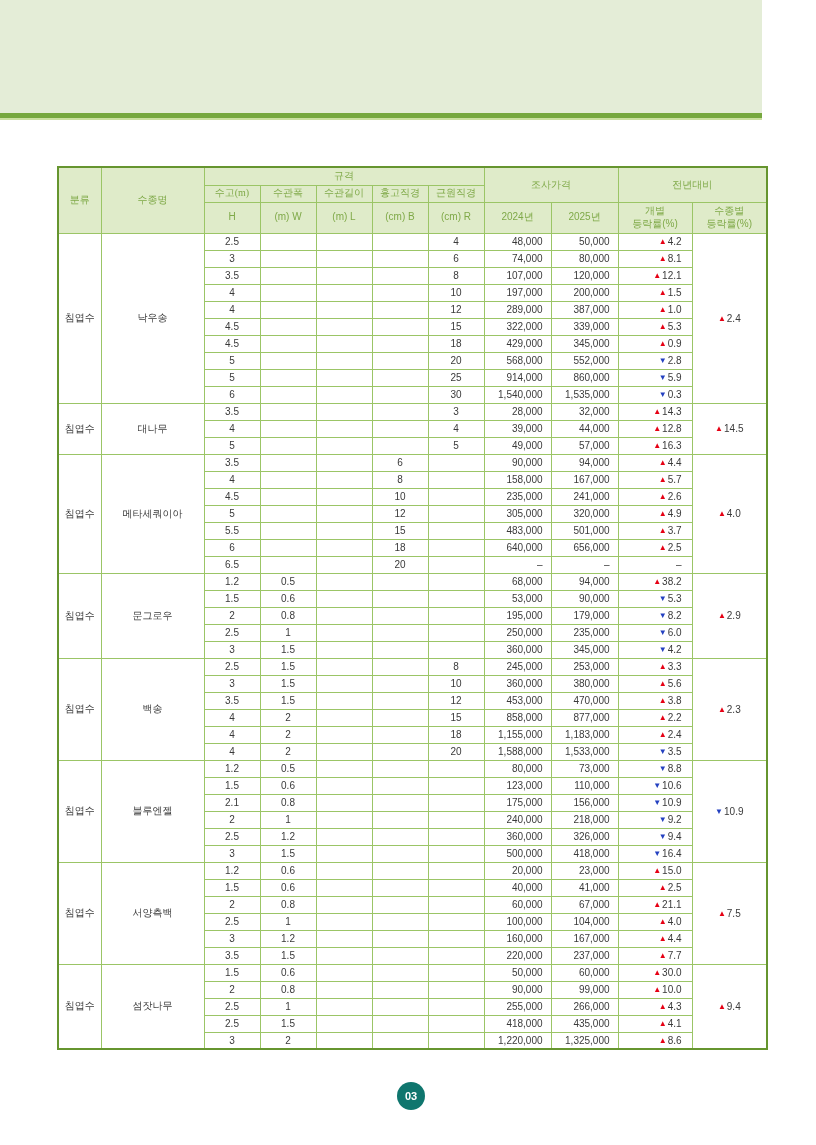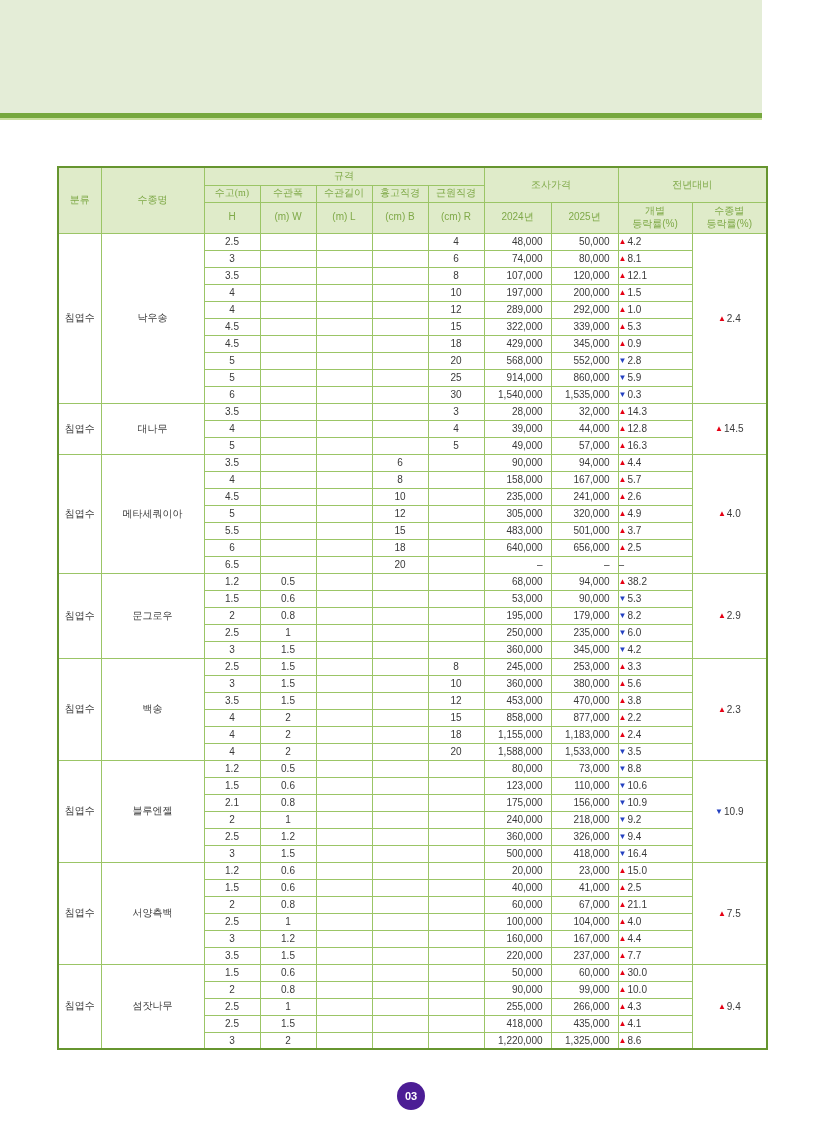--- a/index.html
+++ b/index.html
@@ -55,33 +55,33 @@
     font-weight: normal;
     white-space: pre-line;
     line-height: 1.25;
   }
   tr.h1 th { height: 18px; }
   tr.h2 th { height: 17px; font-family: Liberation Serif, serif; }
   tr.h3 th { height: 31px; }
   tbody { border-top: 1.5px solid #6fa035; }
   tbody td { height: 17px; background: #ffffff; }
   td.num { text-align: right; padding-right: 8px; }
-  td.rate { text-align: left; padding-right: 10px; }
+  td.rate { text-align: right; padding-right: 10px; }
   td.species-rate { text-align: center; padding-right: 0; }
   .tri { font-size: 8px; position: relative; top: -1px; margin-right: 1px; }
   .tri.up { color: #e60014; }
   .tri.down { color: #2440c0; }
 
   
   .page-badge {
     position: absolute;
     left: 397px; top: 1082px;
     width: 28px; height: 28px;
     border-radius: 50%;
-    background: #4c1d95;
+    background: #0f766e;
     color: #ffffff;
     font-size: 11px;
     font-weight: bold;
     display: flex;
     align-items: center;
     justify-content: center;
   }
 </style>
 </head>
 <body>
@@ -177,21 +177,21 @@
           <td class="num">200,000</td>
           <td class="rate"><span class="tri up">▲</span><span>1.5</span></td>
         </tr>
         <tr>
           <td>4</td>
           <td></td>
           <td></td>
           <td></td>
           <td>12</td>
           <td class="num">289,000</td>
-          <td class="num">292,000</td>
+          <td class="num">387,000</td>
           <td class="rate"><span class="tri up">▲</span><span>1.0</span></td>
         </tr>
         <tr>
           <td>4.5</td>
           <td></td>
           <td></td>
           <td></td>
           <td>15</td>
           <td class="num">322,000</td>
           <td class="num">339,000</td>

